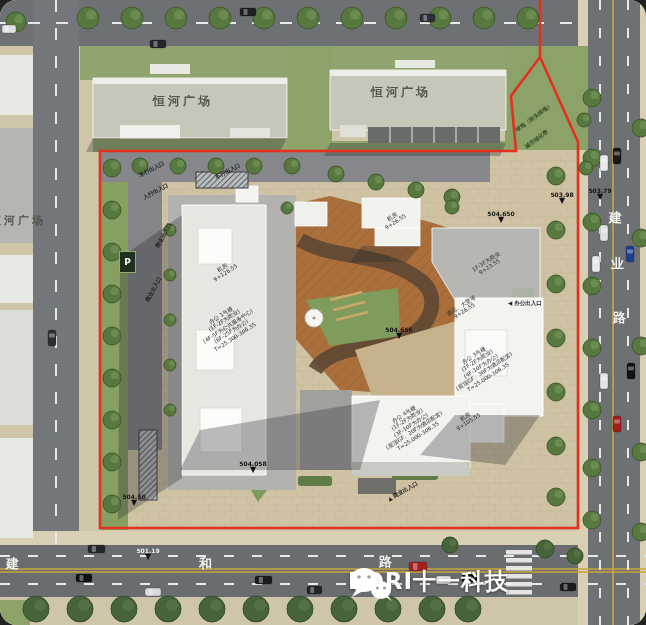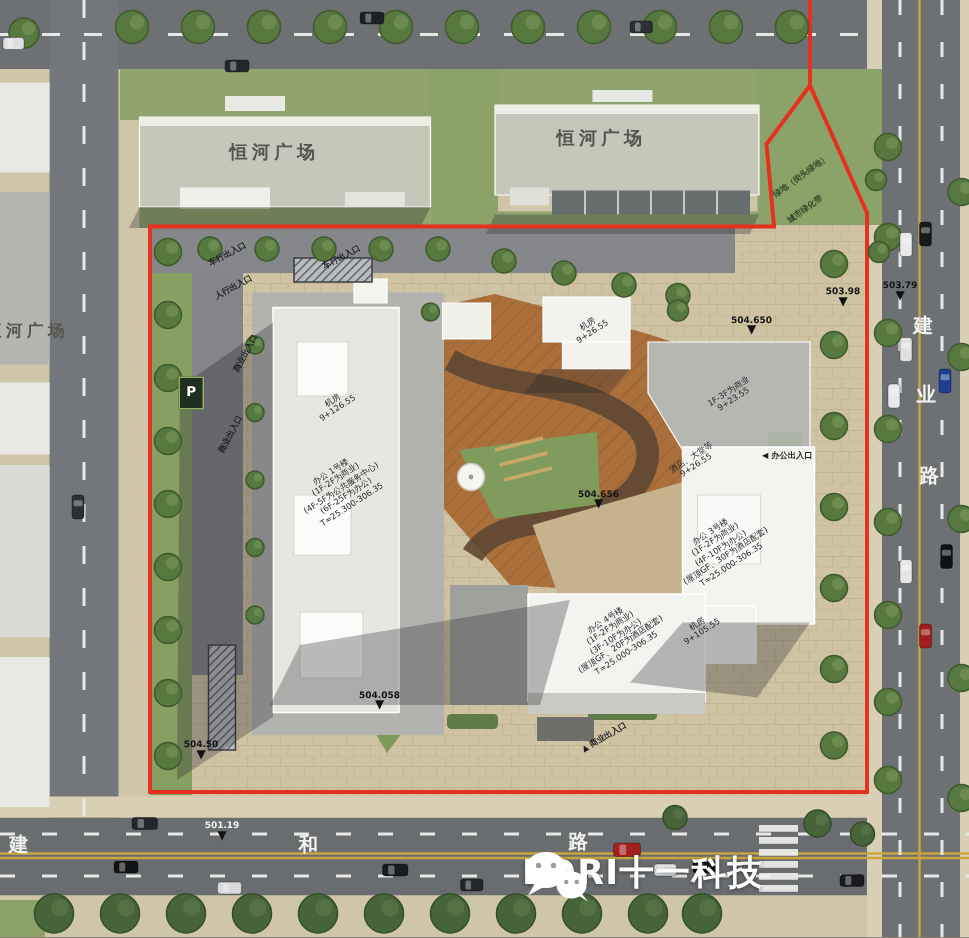--- a/index.html
+++ b/index.html
@@ -1,17 +1,17 @@
 <!DOCTYPE html>
 <html><head>
 <meta charset="utf-8">
 <style>
   html,body{margin:0;padding:0;background:#222;}
   .stage{position:relative;width:646px;height:625px;overflow:hidden;
-         background:#cfc5a9;font-family:"DejaVu Sans",sans-serif;}
+         background:#cfc5a9;font-family:"DejaVu Sans",sans-serif;border-radius:17px;}
   .stage svg{position:absolute;left:0;top:0;}
   .lbl{position:absolute;white-space:nowrap;line-height:1.2;}
   .plaza{font-size:12px;font-weight:bold;letter-spacing:3px;color:#54564e;}
   .roadchar{font-size:13px;color:#f2f2ee;font-weight:bold;}
   .marker{position:absolute;width:44px;text-align:center;font-size:6px;color:#141414;line-height:1;font-weight:bold;}
   .marker .tri{display:block;font-size:8px;margin-top:-1px;color:#111;}
   .blabel{position:absolute;width:120px;text-align:center;font-size:5.5px;color:#26262a;line-height:1.18;}
   .elabel{position:absolute;font-size:5.5px;color:#1e1e22;font-weight:bold;}
   .glabel{position:absolute;font-size:5.5px;color:#2f4a26;font-weight:bold;}
   .psign{position:absolute;left:119px;top:251px;width:15px;height:20px;background:#20301f;

